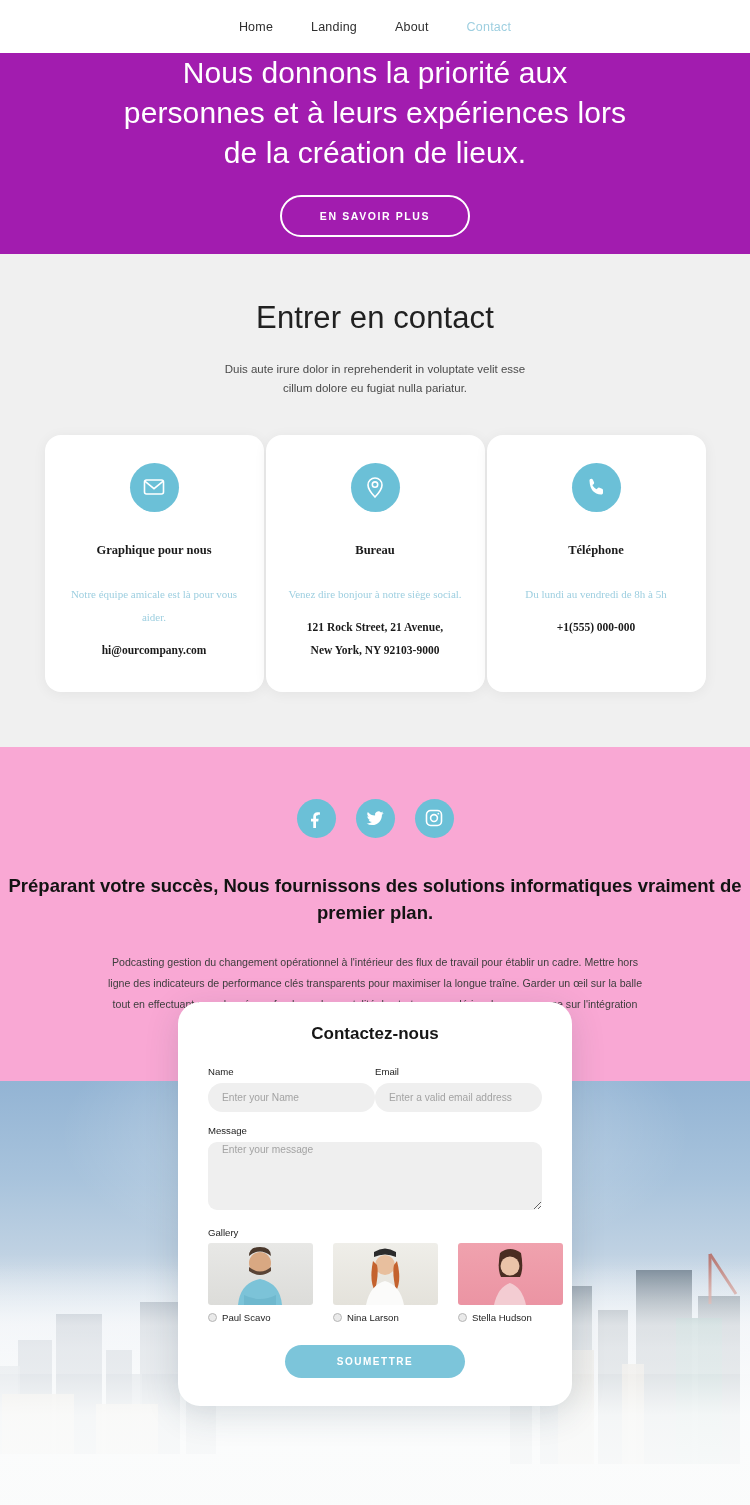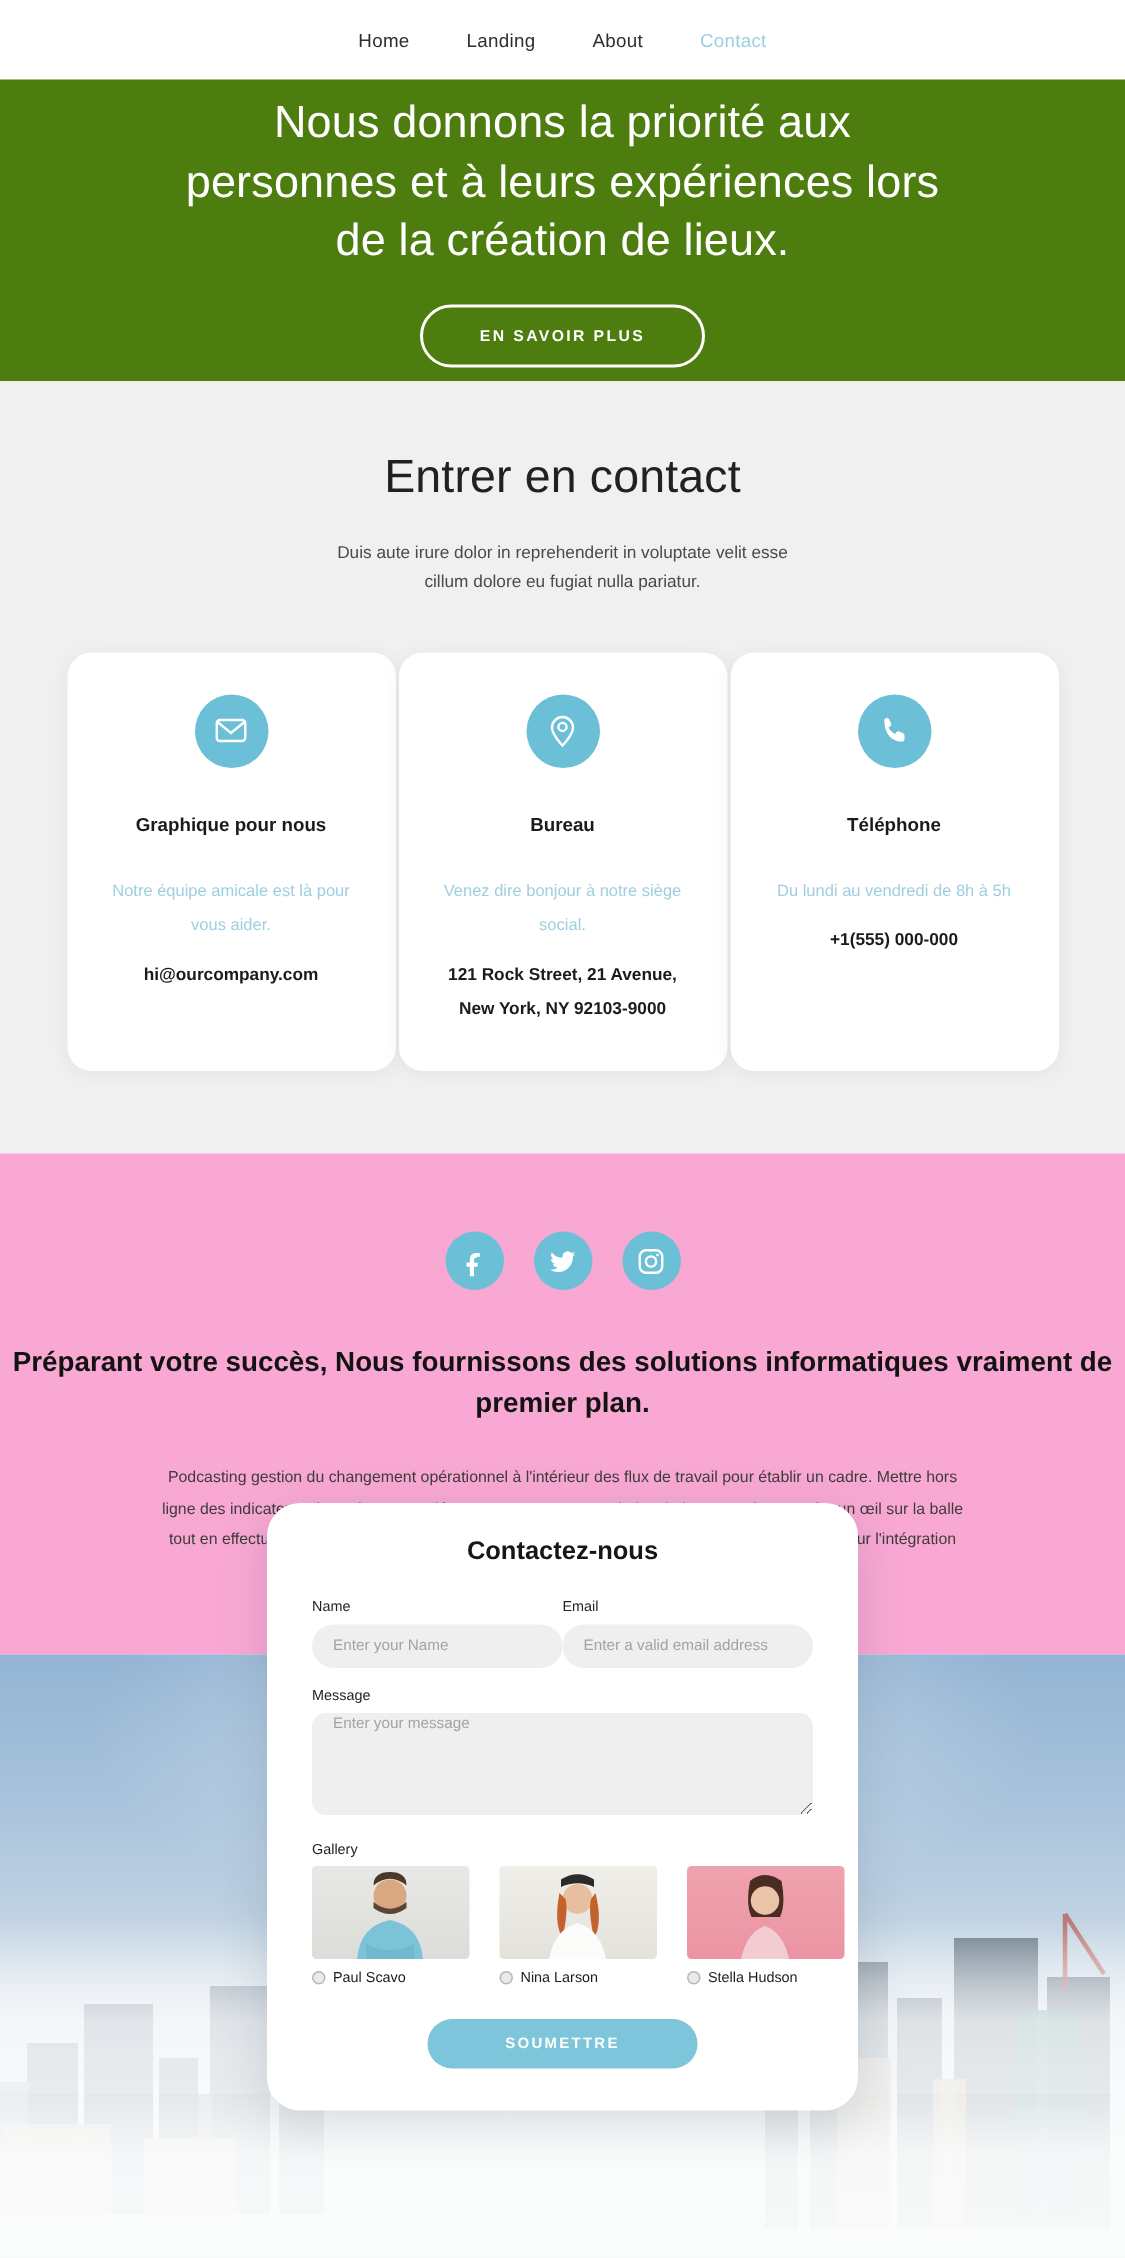--- a/index.html
+++ b/index.html
@@ -16,23 +16,23 @@
     gap: 38px;
   }
   .nav a {
     font-size: 12.5px; color: #2e2e2e; text-decoration: none;
     letter-spacing: .2px;
   }
   .nav a.active { color: #9ecfe0; }
 
   
   .hero {
-    background: #4d7c0f; height: 201px;
+    background: #a21caf; height: 201px;
     display: flex; flex-direction: column;
-    align-items: center; justify-content: center;
+    align-items: center; justify-content: flex-start;
   }
   .hero h1 {
     color: #ffffff; font-weight: 300; font-size: 30px;
     line-height: 1.33; text-align: center; letter-spacing: .1px;
     max-width: 520px;
   }
   .hero-btn {
     margin-top: 22px;
     border: 2px solid #ffffff; border-radius: 40px;
     color: #ffffff; background: transparent;
@@ -46,21 +46,21 @@
   .contact-sec h2 {
     text-align: center; font-weight: 300; font-size: 31px;
     color: #212121; letter-spacing: .1px;
   }
   .contact-sub {
     text-align: center; font-size: 11.5px; color: #4a4a4a;
     line-height: 1.65; margin: 24px auto 12px; max-width: 330px;
   }
   .cards {
     display: flex; gap: 2px; justify-content: center;
-    margin-top: 37px; padding: 0 38px;
+    margin-top: 37px; padding: 0 38px; font-family: Liberation Serif, serif;
   }
   .card {
     background: #fff; border-radius: 16px; width: 219px;
     padding: 28px 18px 30px; text-align: center;
     box-shadow: 0 2px 14px rgba(0,0,0,.055);
     min-height: 222px;
   }
   .card-icon {
     width: 49px; height: 49px; border-radius: 50%;
     background: #6bc0d7; margin: 0 auto 29px;

